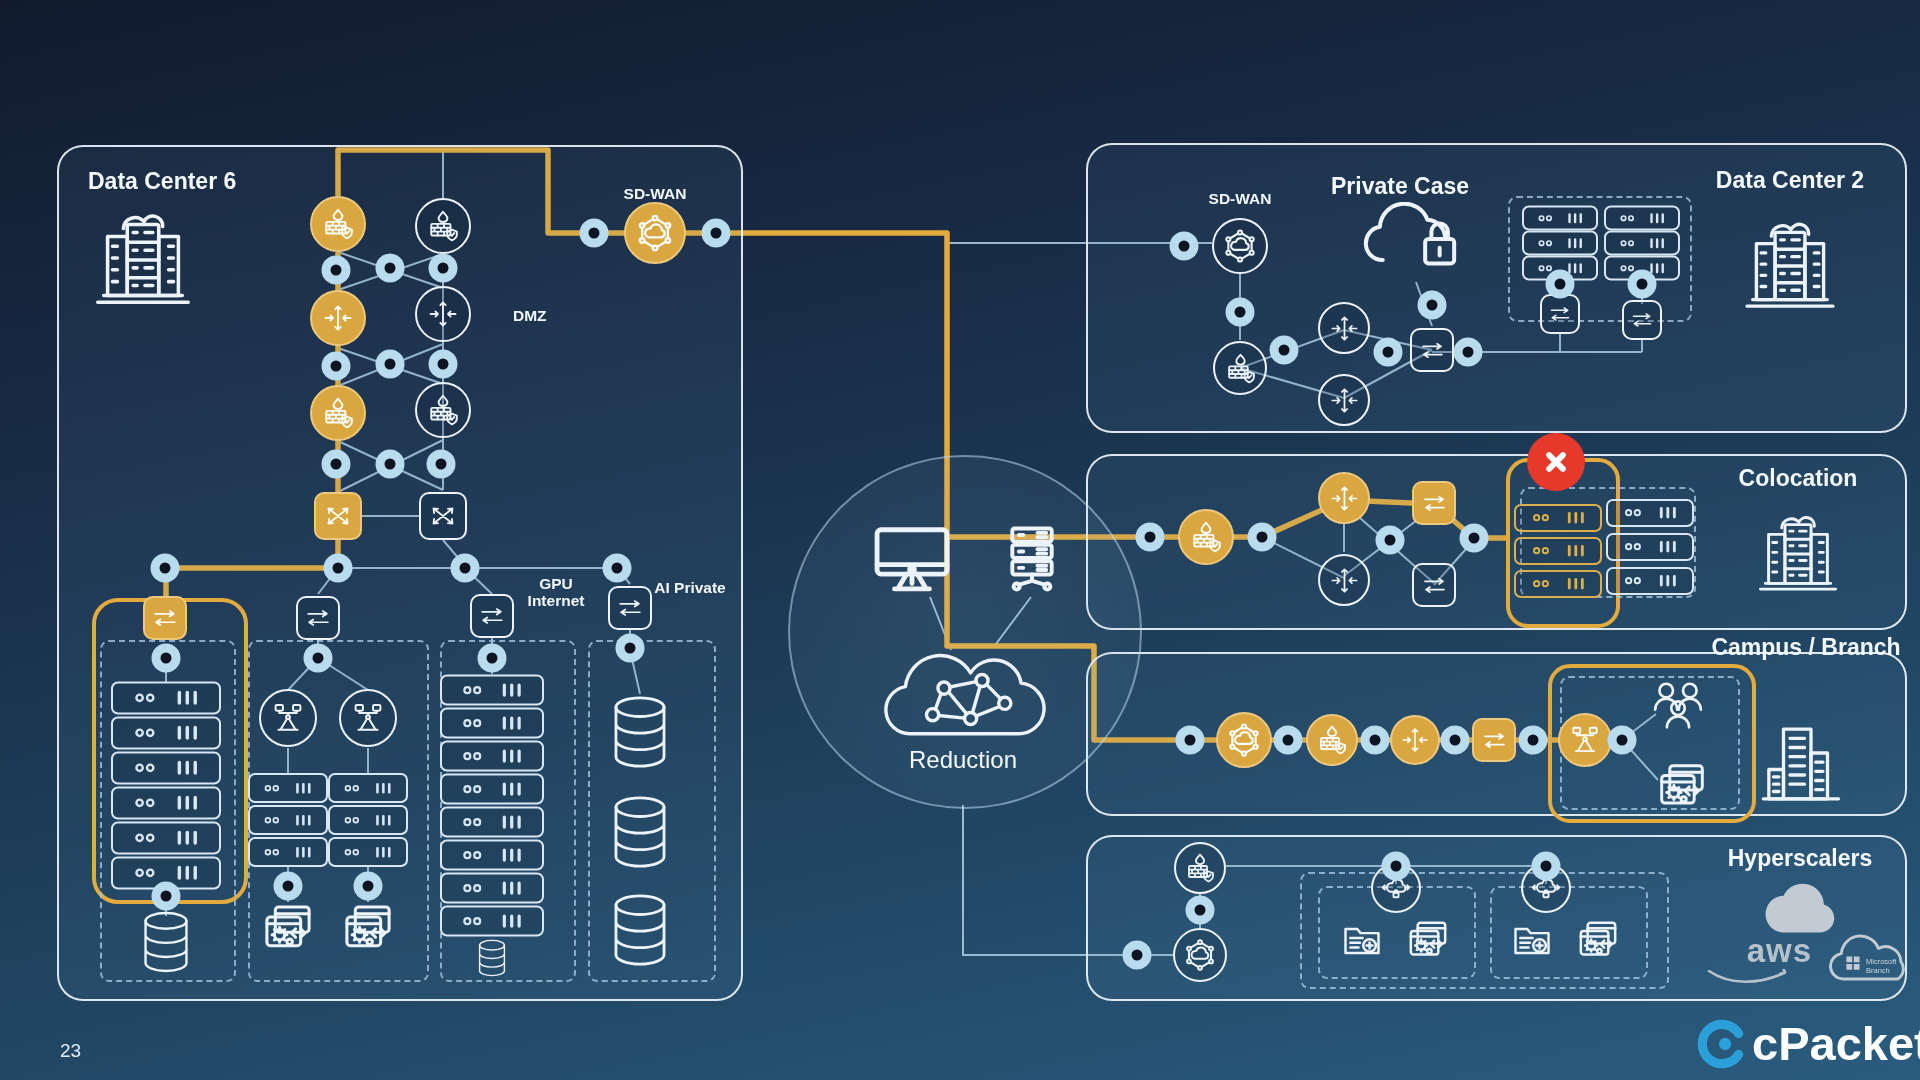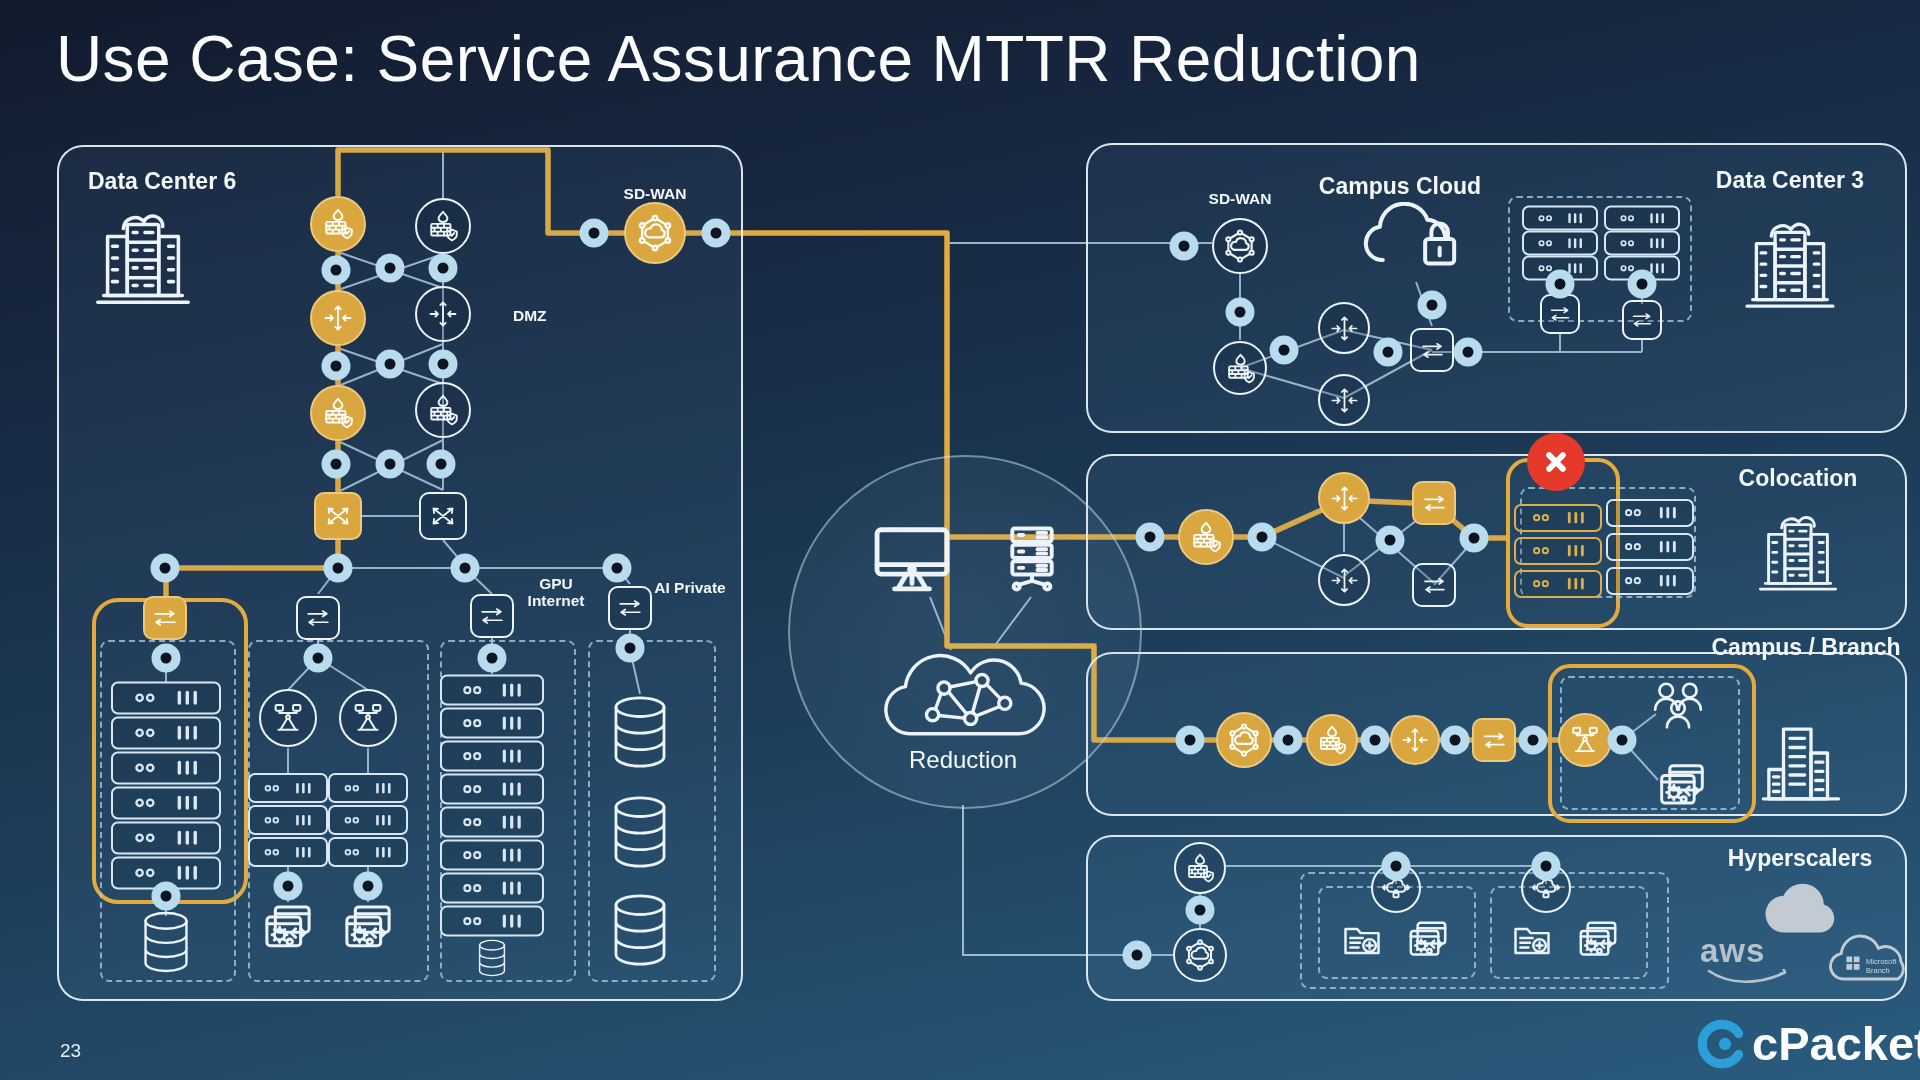--- a/index.html
+++ b/index.html
@@ -29,21 +29,21 @@
   .srv.g{border-color:#dcae4c;color:#dcae4c}
   .lbl{position:absolute;color:#f3f8fd;z-index:4;transform:translate(-50%,-50%);text-align:center;white-space:nowrap}
   .aleft{transform:translate(0,-50%);text-align:left}
   .t-big{font-size:23px;font-weight:700}
   .t-sub{font-size:15.5px;font-weight:700}
   .t-int{font-size:24px;font-weight:500}
   .wrap{white-space:normal;line-height:1.12;width:78px}
   .badge{position:absolute;transform:translate(-50%,-50%);width:58px;height:58px;border-radius:50%;background:#e5392b;
     display:flex;align-items:center;justify-content:center;z-index:7}
   .badge svg{stroke:#fff;stroke-width:5.5;stroke-linecap:round;fill:none}
-  .awswrap{position:absolute;left:1700px;top:934px;width:112px;text-align:left;color:#b6c2cb;z-index:3}
+  .awswrap{position:absolute;left:1700px;top:934px;width:112px;text-align:right;color:#b6c2cb;z-index:3}
   .awstext{font-size:33px;font-weight:700;letter-spacing:1px;line-height:1}
   .azwrap{position:absolute;left:1824px;top:934px;width:100px;color:#c2cbd3;z-index:3}
   .azlabel{position:absolute;left:42px;top:24px;width:48px;font-size:7.5px;line-height:1.15;color:#cdd5dc;text-align:left;white-space:normal}
   .brandtxt{position:absolute;left:1752px;top:1043px;transform:translate(0,-50%);font-size:47px;font-weight:600;color:#fdfeff;z-index:4}
 </style>
 </head>
 <body>
 
 <div class="slide">
 
@@ -199,21 +199,20 @@
       <path d="M1240 274V340 M1240 368L1344 330 M1240 368L1344 398 M1344 330L1432 350 M1344 398L1432 350 M1432 352H1642 M1560 334V352 M1642 340V352 M1560 278V298 M1642 278V304 M1416 282L1432 326"></path>
       <path d="M1262 537L1344 578 M1344 504L1434 583 M1344 576L1434 507 M1434 585L1474 540 M1344 524V552 M1622 740L1656 714 M1622 740L1658 780 M1200 894V928 M1226 866H1546 M1396 866V884 M1546 866V884"></path>
     </g>
     <g stroke="#E3AB3D" stroke-width="5.5" fill="none" stroke-linejoin="round">
       <path d="M338 196V150H548V233H947V646H1094V740H1586"></path>
       <path d="M947 537H1153 M1153 537H1262L1344 500L1434 504L1474 538H1508"></path>
       <path d="M338 252V568H166V600"></path>
     </g>
   </svg>
 
-  <div class="title">Use Case: Service Assurance MTTR Reduction</div>
   <div class="pagenum">23</div>
 
   <div class="panel" style="left:57px;top:145px;width:682px;height:852px"></div>
   <div class="panel" style="left:1086px;top:143px;width:817px;height:286px"></div>
   <div class="panel" style="left:1086px;top:454px;width:817px;height:172px"></div>
   <div class="panel" style="left:1086px;top:652px;width:817px;height:160px"></div>
   <div class="panel" style="left:1086px;top:835px;width:817px;height:162px"></div>
   <div class="intc"></div>
 
   <div class="lbl aleft t-big" style="left:88px;top:181px">Data Center 6</div>
@@ -461,22 +460,22 @@
       </svg>
     </div>
   <div class="nd plain" style="left:963px;top:690px">
       <svg class="ic" width="190" height="118">
         <use href="#s-cloudmesh"></use>
       </svg>
     </div>
   <div class="lbl t-int" style="left:963px;top:760px">Reduction</div>
 
   <div class="lbl t-sub" style="left:1240px;top:199px">SD-WAN</div>
-  <div class="lbl t-big" style="left:1400px;top:186px">Campus Cloud</div>
-  <div class="lbl t-big" style="left:1790px;top:180px">Data Center 3</div>
+  <div class="lbl t-big" style="left:1400px;top:186px">Private Case</div>
+  <div class="lbl t-big" style="left:1790px;top:180px">Data Center 2</div>
   <div class="nd circ wout" style="left:1240px;top:246px;width:56px;height:56px">
       <svg class="ic" width="38" height="38">
         <use href="#s-sdwan"></use>
       </svg>
     </div>
   <div class="nd plain" style="left:1414px;top:240px">
       <svg class="ic" width="116" height="76">
         <use href="#s-cloudlock"></use>
       </svg>
     </div>

